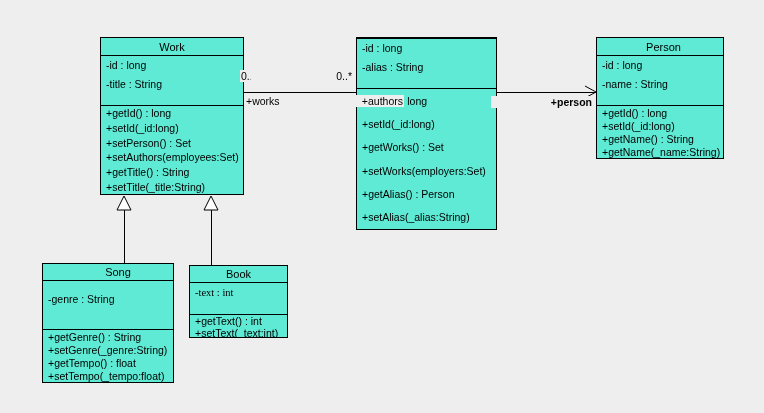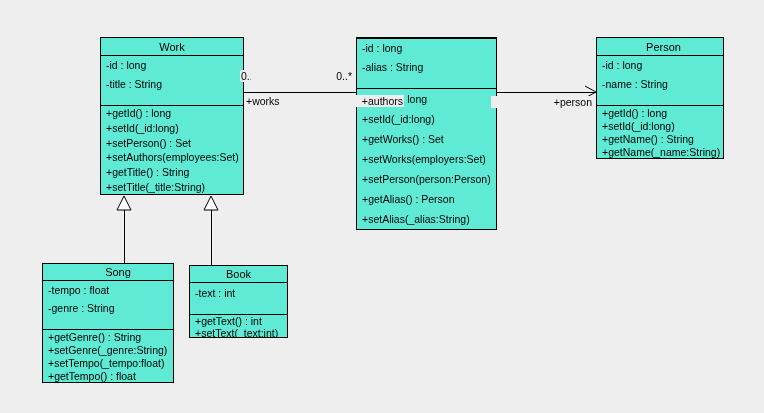--- a/index.html
+++ b/index.html
@@ -71,62 +71,60 @@
       <div class="uml-class" style="left: 356px; top: 37px; width: 141px; height: 193px;">
         <div class="uml-comp" style="height: 37px;">
           <div class="uml-row">-id : long</div>
           <div class="uml-row">-alias : String</div>
         </div>
         <div class="uml-comp uml-methods">
           <div class="uml-row">+getId() : long</div>
           <div class="uml-row">+setId(_id:long)</div>
           <div class="uml-row">+getWorks() : Set</div>
           <div class="uml-row">+setWorks(employers:Set)</div>
-          <div class="uml-row">+setPerson(person:Person)</div>
           <div class="uml-row">+getAlias() : Person</div>
           <div class="uml-row">+setAlias(_alias:String)</div>
         </div>
       </div>
       <div class="uml-class" style="left: 596px; top: 37px; width: 128px; height: 122px;">
         <div class="uml-title" style="height: 17px; margin-left: 7px;">Person</div>
         <div class="uml-comp" style="height: 37px;">
           <div class="uml-row">-id : long</div>
           <div class="uml-row">-name : String</div>
         </div>
         <div class="uml-comp uml-methods">
           <div class="uml-row">+getId() : long</div>
           <div class="uml-row">+setId(_id:long)</div>
           <div class="uml-row">+getName() : String</div>
           <div class="uml-row">+getName(_name:String)</div>
         </div>
       </div>
       <div class="uml-class" style="left: 42px; top: 263px; width: 132px; height: 120px;">
         <div class="uml-title" style="height: 16px; margin-left: 20px;">Song</div>
         <div class="uml-comp" style="height: 36px;">
-          <div class="uml-row">-tempo : float</div>
           <div class="uml-row">-genre : String</div>
         </div>
         <div class="uml-comp uml-methods">
           <div class="uml-row">+getGenre() : String</div>
           <div class="uml-row">+setGenre(_genre:String)</div>
+          <div class="uml-row">+getTempo() : float</div>
           <div class="uml-row">+setTempo(_tempo:float)</div>
-          <div class="uml-row">+getTempo() : float</div>
         </div>
       </div>
       <div class="uml-class" style="left: 189px; top: 265px; width: 99px; height: 73px;">
         <div class="uml-title" style="height: 16px;">Book</div>
-        <div class="uml-comp" style="height: 19px;">
+        <div class="uml-comp" style="height: 19px; font-family: Liberation Serif, serif;">
           <div class="uml-row">-text : int</div>
         </div>
         <div class="uml-comp uml-methods">
           <div class="uml-row">+getText() : int</div>
           <div class="uml-row">+setText(_text:int)</div>
         </div>
       </div>
     </div>
   <div id="labels">
       <div class="edge-label" style="top: 70px; left: 240px;">0..*</div>
       <div class="edge-label right" style="top: 70px; left: 251px;">0..*</div>
       <div class="edge-label" style="top: 95px; left: 245px;">+works</div>
       <div class="edge-label right" style="top: 95px; left: 257px; margin-left: 45px;">+authors</div>
-      <div class="edge-label right" style="top: 96px; left: 491px;">+person</div>
+      <div class="edge-label right" style="top: 96px; left: 491px; font-weight: bold;">+person</div>
     </div>
 </div>
 
 </body></html>

